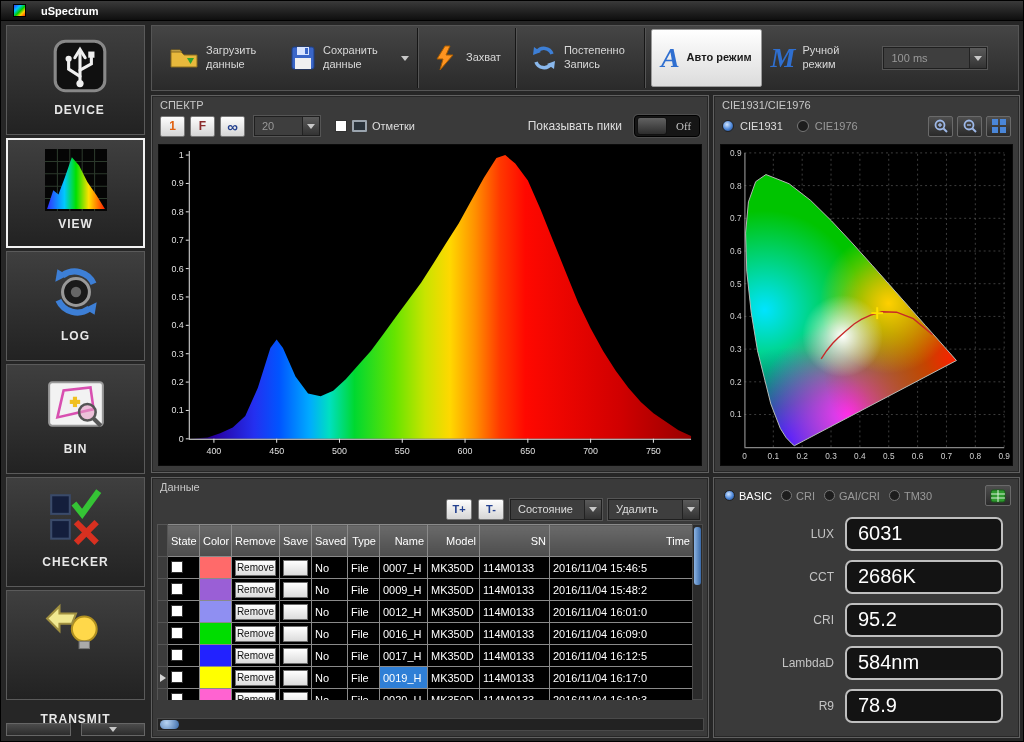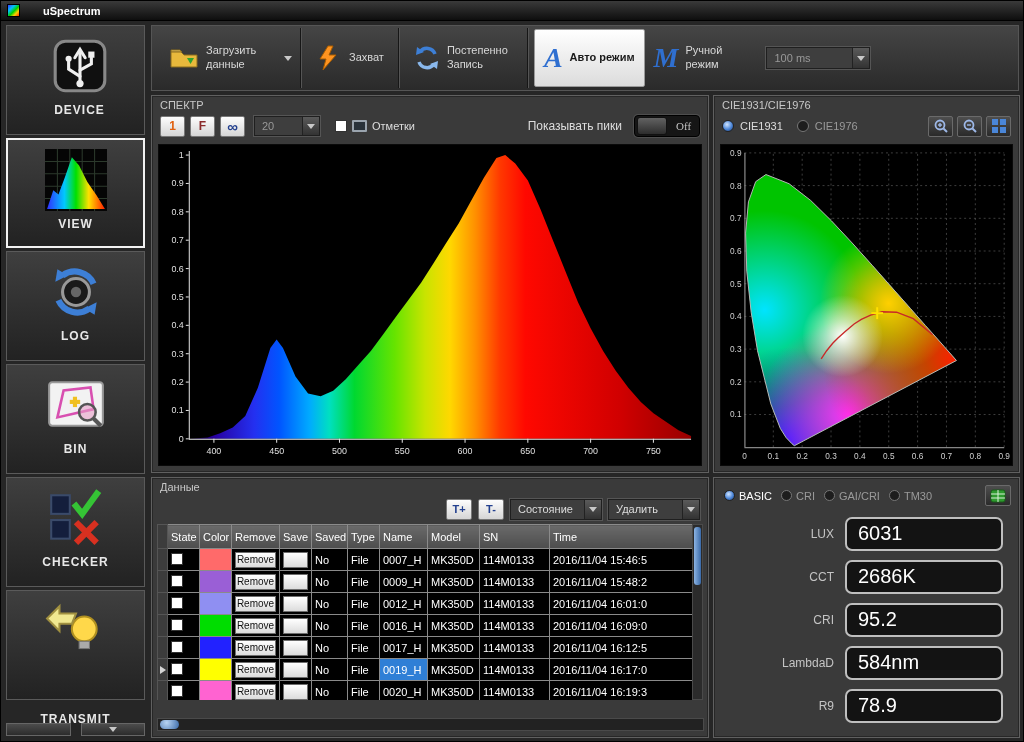--- a/index.html
+++ b/index.html
@@ -1,20 +1,20 @@
 <!DOCTYPE html>
 <html><head>
 <meta charset="utf-8">
 <style>
 *{margin:0;padding:0;box-sizing:border-box;}
 html,body{background:#4a4a4a;font-family:"Liberation Sans",sans-serif;}
 .app{position:relative;width:1024px;height:742px;background:#262626;border:1px solid #000;overflow:hidden;}
 
 
-.titlebar{position:absolute;left:0;top:0;width:100%;height:20px;background:linear-gradient(#3a3a3a,#0e0e0e);display:flex;align-items:center;padding:0 6px;gap:23px;border-bottom:1px solid #000;}
+.titlebar{position:absolute;left:0;top:0;width:100%;height:20px;background:linear-gradient(#3a3a3a,#0e0e0e);display:flex;align-items:center;padding:0 12px;gap:15px;border-bottom:1px solid #000;}
 .app-icon{width:13px;height:13px;border:1px solid #000;background:linear-gradient(135deg,#3838ff 0%,#00c0ff 30%,#00d000 55%,#ffd000 75%,#ff3000 100%);}
 .titlebar .title{color:#fff;font-size:11px;font-weight:bold;}
 
 
 .sidebar{position:absolute;left:4px;top:24px;width:143px;height:714px;}
 .side-item{position:absolute;left:1px;width:139px;height:110px;background:linear-gradient(#3f3f3f,#222);border:1px solid #5a5a5a;display:flex;flex-direction:column;align-items:center;cursor:pointer;}
 .side-item.active{border:2px solid #f2f2f2;}
 .si-1{top:0;padding-left:8px;} .si-2{top:113px;text-align:center;} .si-3{top:226px;} .si-4{top:339px;} .si-5{top:452px;} .si-6{top:565px;gap:44px;}
 .side-icon{width:62px;height:62px;margin-top:9px;}
 .side-icon svg{width:100%;height:100%;display:block;}
@@ -72,21 +72,21 @@
 .cie-btn{width:25px;height:21px;background:linear-gradient(#4e4e4e,#2a2a2a);border:1px solid #6a6a6a;border-radius:2px;display:flex;align-items:center;justify-content:center;cursor:pointer;}
 .cie-btn svg{display:block;}
 
 
 .dt-controls{display:flex;align-items:center;gap:6px;padding:0 8px;height:26px;justify-content:flex-end;}
 .t-btn{width:26px;height:21px;background:linear-gradient(#fdfdfd,#d5d5d5);border:1px solid #777;border-radius:2px;font-size:11px;font-weight:bold;color:#23408f;display:flex;align-items:center;justify-content:center;cursor:pointer;}
 .dt-dd{width:92px;height:21px;color:#ddd;}
 .dt-dd .dd-label{color:#ddd;}
 .table-wrap{position:absolute;left:5px;top:46px;width:536px;height:176px;overflow:hidden;background:#000;}
 table.data-table{border-collapse:collapse;table-layout:fixed;width:536px;font-size:11px;color:#fff;background:#000;}
-.data-table th{background:linear-gradient(#6a6a6a,#4d4d4d);border:1px solid #8a8a8a;font-weight:normal;height:24px;padding:0 3px;text-align:left;color:#fff;overflow:hidden;white-space:nowrap;margin-top:8px;}
+.data-table th{background:linear-gradient(#6a6a6a,#4d4d4d);border:1px solid #8a8a8a;font-weight:normal;height:32px;padding:0 3px;text-align:right;color:#fff;overflow:hidden;white-space:nowrap;margin-top:8px;}
 .data-table td{border:1px solid #8a8a8a;height:22px;padding:0 3px;overflow:hidden;white-space:nowrap;}
 .data-table .ind{background:#3c3c3c;border-color:#555;padding:0;}
 .row-arrow{display:block;width:0;height:0;border-top:4px solid transparent;border-bottom:4px solid transparent;border-left:6px solid #d6d6d6;margin:0 auto;}
 .cell-btn{display:block;width:100%;height:16px;background:linear-gradient(#ffffff,#dcdcdc);border:1px solid #6e6e6e;font-size:10px;color:#111;cursor:pointer;font-family:"Liberation Sans",sans-serif;}
 .color-cell{padding:0;}
 .name-sel{background:#2f7fd6;}
 .vscroll{position:absolute;right:5px;top:46px;width:11px;height:176px;background:#2b2b2b;border:1px solid #4a4a4a;}
 .vthumb{position:absolute;left:1px;top:2px;width:7px;height:58px;background:linear-gradient(90deg,#8cb4e4,#3a6aa8);border-radius:3px;cursor:pointer;}
 .hscroll{position:absolute;left:5px;bottom:6px;width:547px;height:13px;background:#222;border:1px solid #4a4a4a;}
 .hthumb{position:absolute;left:2px;top:1px;width:19px;height:9px;background:radial-gradient(circle at 35% 30%,#b8d4f2,#3a6aa8);border-radius:5px;cursor:pointer;}
@@ -222,20 +222,31 @@
   <div class="toolbar">
     <div class="tb-btn">
       <span class="tb-icon">
         <svg width="30" height="26" viewBox="0 0 30 26">
             <path d="M2 7 L2 5 L11 5 L13 7 Z" fill="#f0cc66" stroke="#8a6d1f"></path>
             <path d="M2 7 L12 7 L15 10 L28 10 L28 22 L2 22 Z" fill="#e8b93c" stroke="#8a6d1f"></path>
             <polygon points="18,13 25,13 21.5,19" fill="#2fa32f"></polygon>
           </svg>
       </span>
       <span class="tb-label">Загрузить данные</span>
+    </div>
+    <div class="tb-btn">
+      <span class="tb-icon">
+        <svg width="26" height="26" viewBox="0 0 26 26">
+            <rect x="2" y="2" width="22" height="22" rx="2" fill="#3a66c8" stroke="#1d3f85"></rect>
+            <rect x="7" y="2" width="12" height="8" fill="#d8e4ff"></rect>
+            <rect x="15" y="3" width="3" height="6" fill="#3a66c8"></rect>
+            <rect x="5" y="13" width="16" height="11" fill="#f0f0f0"></rect>
+          </svg>
+      </span>
+      <span class="tb-label">Сохранить данные</span>
     </div>
     <div class="tb-dd-caret">
         <span class="caret"></span>
       </div>
     <div class="tb-sep"></div>
     <div class="tb-btn">
       <span class="tb-icon">
         <svg width="26" height="26" viewBox="0 0 26 26">
             <path d="M12 1 L4 14 L10 14 L7 25 L20 10 L13 10 L17 1 Z" fill="#ff9420" stroke="#a85c00"></path>
           </svg>

